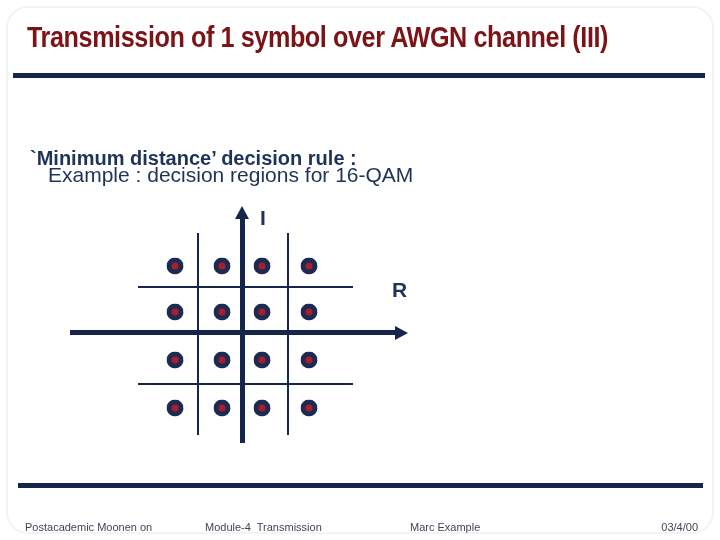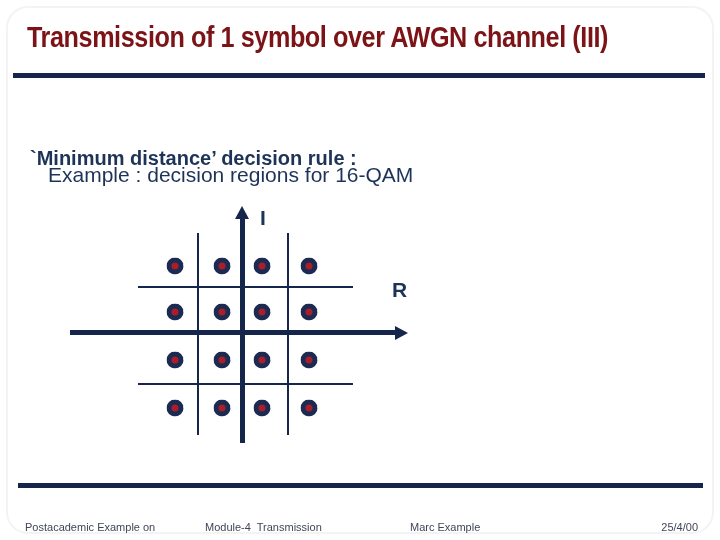--- a/index.html
+++ b/index.html
@@ -103,29 +103,29 @@
         <span class="dot" style="left: 175px; top: 408px;"></span>
         <span class="dot" style="left: 222px; top: 408px;"></span>
         <span class="dot" style="left: 262px; top: 408px;"></span>
         <span class="dot" style="left: 309px; top: 408px;"></span>
       </div>
   </div>
 
   <div class="footer-rule"></div>
   <div class="footer">
     <div class="cell c1">
-      <div>Postacademic Example on</div>
+      <div>Postacademic Moonen on</div>
       
     </div>
     <div class="cell c2">
       <div>Module-4  Transmission</div>
       
     </div>
     <div class="cell c3">
       <div>Marc Example</div>
       
     </div>
     <div class="cell c4">
-      <div>25/4/00</div>
+      <div>03/4/00</div>
       
     </div>
   </div>
 </div>
 
 </body></html>

